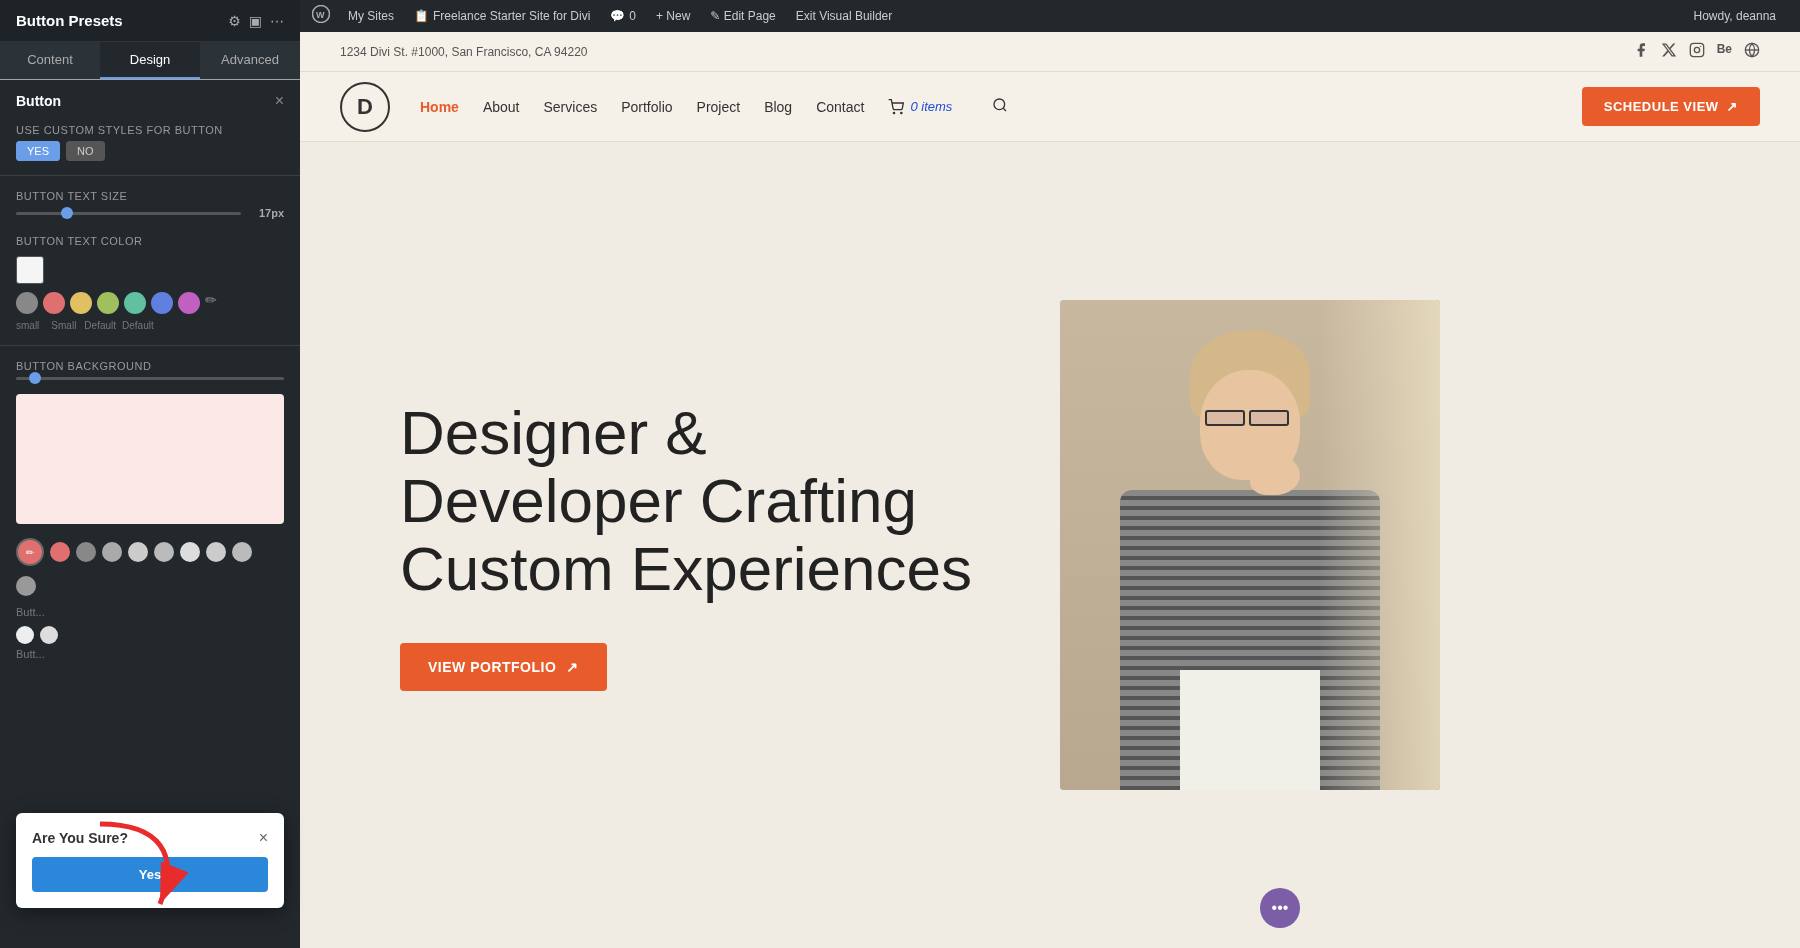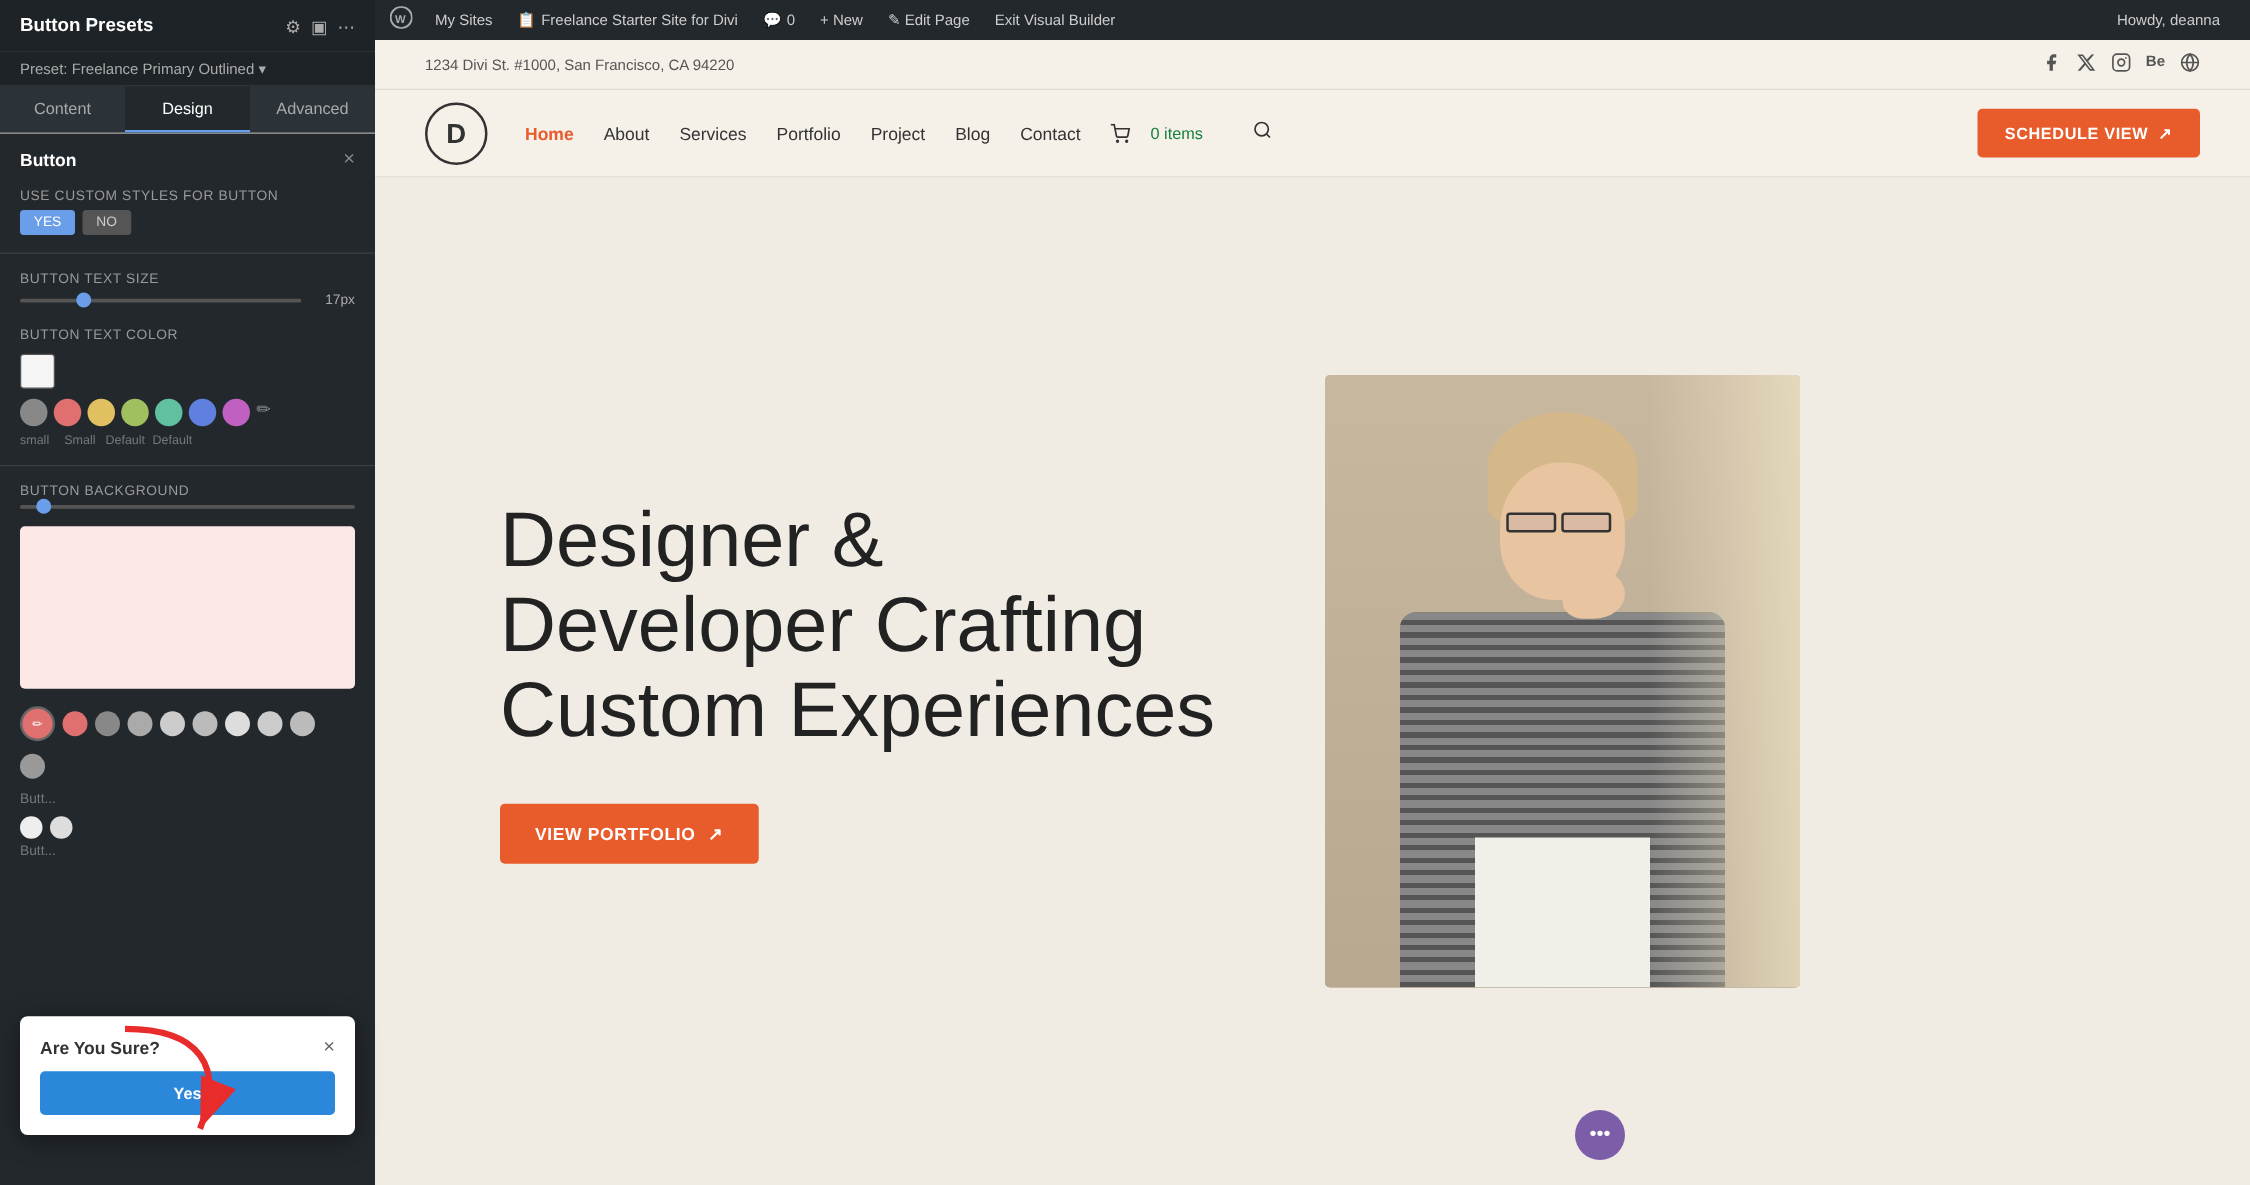--- a/index.html
+++ b/index.html
@@ -113,20 +113,21 @@
     }
     .toggle-btn.active {
       background: #6b9ee8;
       border-color: #6b9ee8;
       color: #fff;
     }
     .slider-row {
       display: flex;
       align-items: center;
       gap: 8px;
+      font-weight: bold;
     }
     .slider-track {
       flex: 1;
       height: 3px;
       background: #555;
       border-radius: 2px;
       position: relative;
     }
     .slider-thumb {
       width: 12px;
@@ -338,24 +339,25 @@
       font-size: 14px;
       color: #333;
       text-decoration: none;
       cursor: pointer;
       font-weight: 500;
     }
     .nav-link.active { color: #e85c2c; font-weight: 600; }
     .nav-cart {
       display: flex;
       align-items: center;
-      gap: 16px;
+      gap: 6px;
       font-size: 13px;
-      color: #15803d;
-      cursor: pointer;
+      color: #1d4ed8;
+      cursor: pointer;
+      font-style: italic;
     }
     .nav-search { font-size: 16px; color: #333; cursor: pointer; margin-left: 16px; }
     .schedule-btn {
       margin-left: 40px;
       background: #e85c2c;
       color: #fff;
       border: none;
       padding: 12px 22px;
       border-radius: 4px;
       font-size: 13px;
@@ -454,21 +456,20 @@
 
 <div class="left-panel">
   <div class="panel-header">
     <span class="panel-title">Button Presets</span>
     <div class="panel-header-icons">
       <span class="panel-header-icon">⚙</span>
       <span class="panel-header-icon">▣</span>
       <span class="panel-header-icon">⋯</span>
     </div>
   </div>
-  <div class="panel-preset">Preset: Freelance Primary Outlined ▾</div>
   <div class="panel-tabs">
     <div class="panel-tab">Content</div>
     <div class="panel-tab active">Design</div>
     <div class="panel-tab">Advanced</div>
   </div>
 
   <div class="panel-content">
     <div class="section-header">
       <span class="section-title">Button</span>
       <span class="section-close">×</span>

